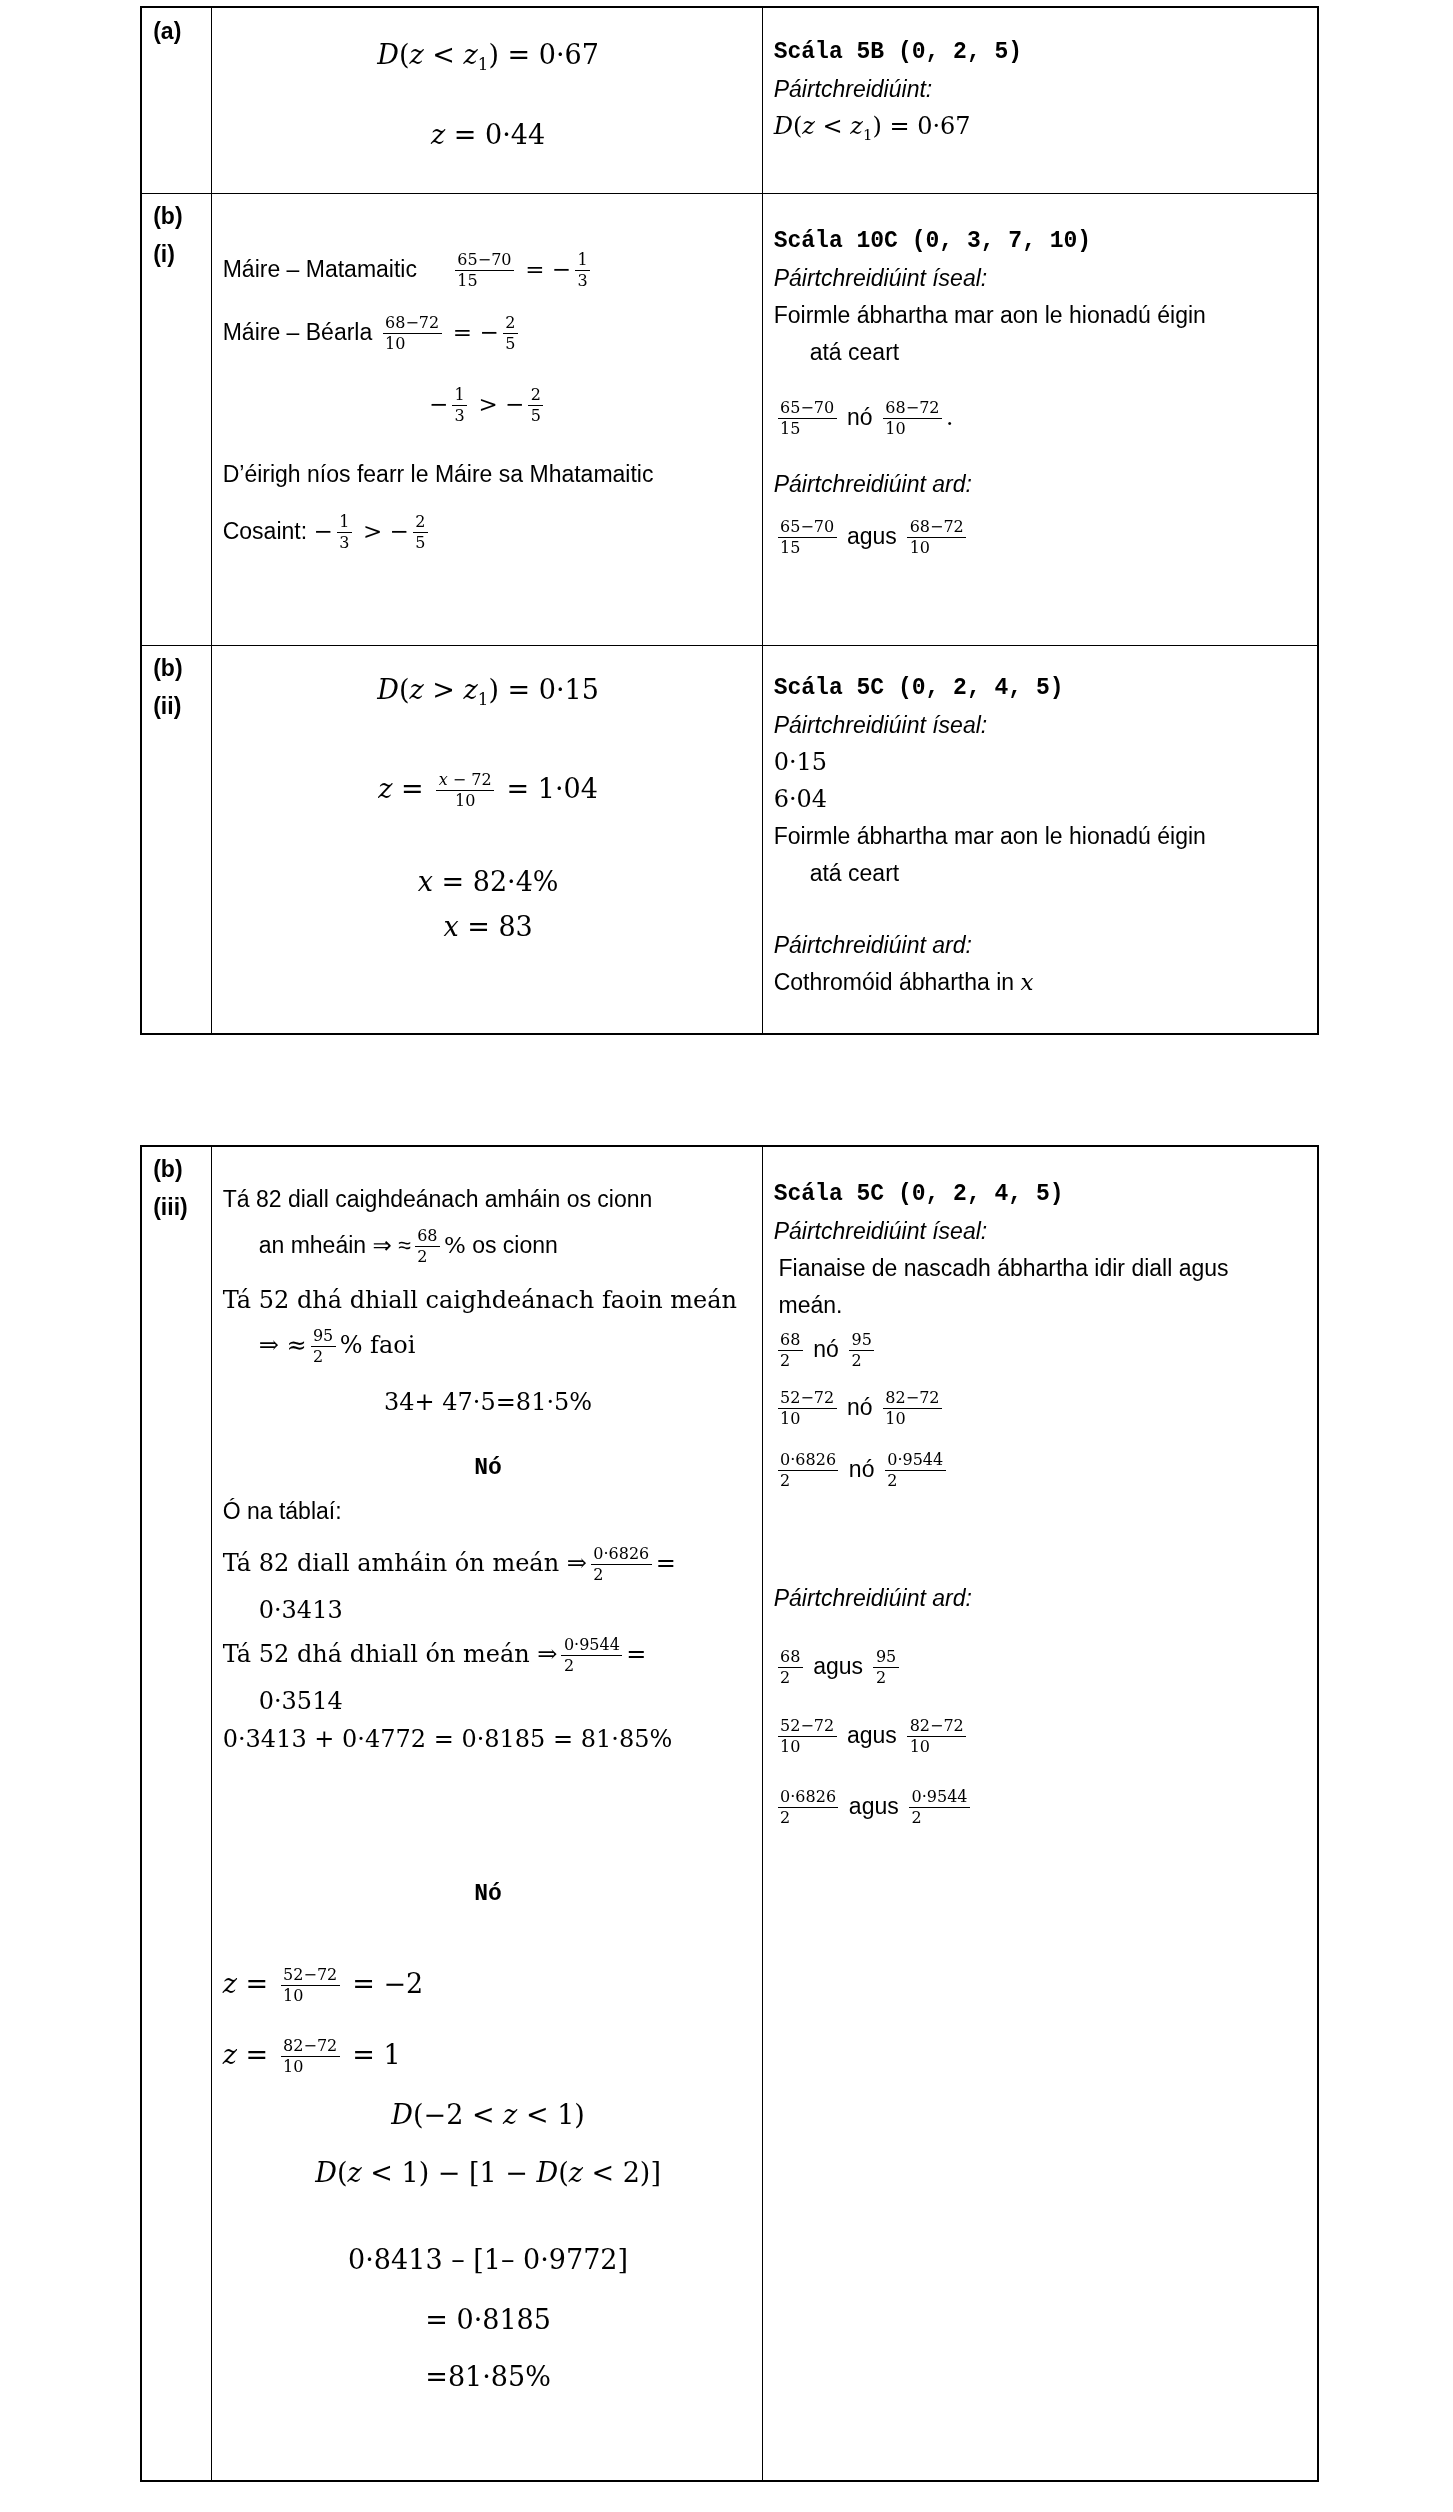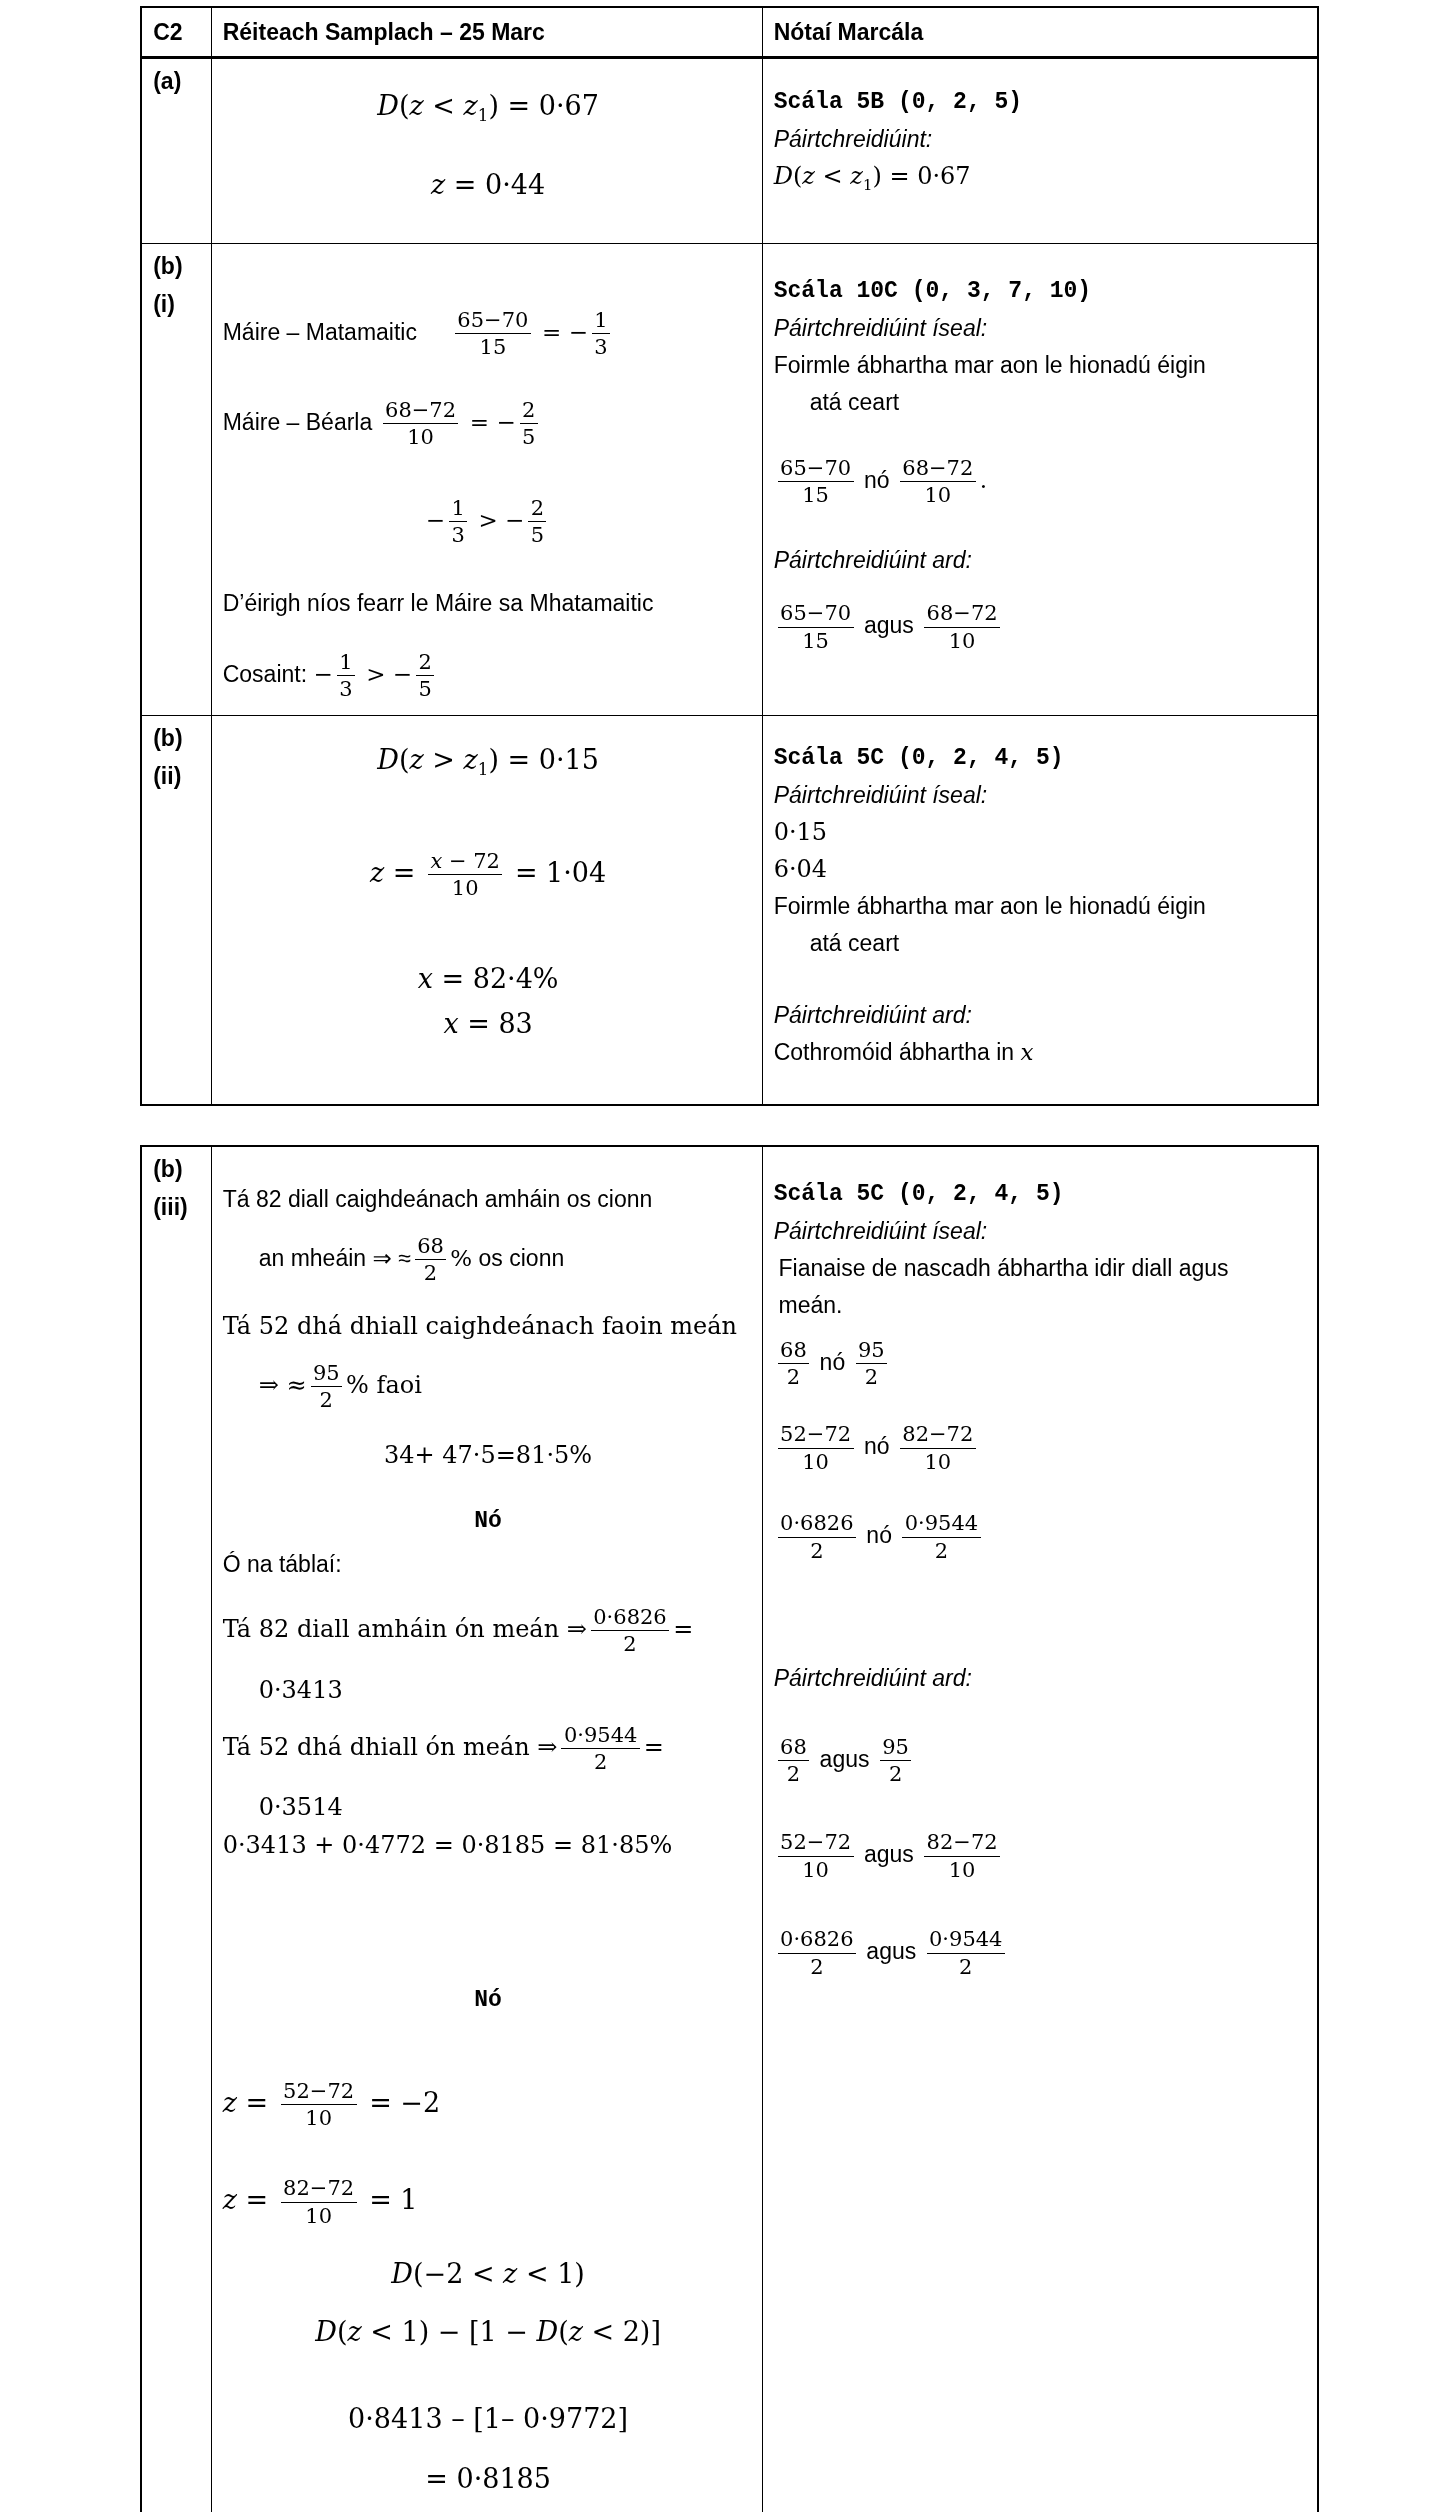--- a/index.html
+++ b/index.html
@@ -11,46 +11,41 @@
   td{border:1.6px solid #000;vertical-align:top;padding:0 8px 0 11.2px;box-sizing:border-box;}
   tr.head td{border-bottom:3.2px solid #000;font-weight:700;padding-top:10.4px;height:50px;}
   .lbl{font-weight:700;padding-top:3.2px;line-height:38px;}
   .line{line-height:37px;}
   .sline{line-height:38px;}
   .m{font-family:"DejaVu Serif",serif;}
   .serif{font-family:"DejaVu Serif",serif;font-size:24px;}
   .eqbig{font-family:"DejaVu Serif",serif;font-size:27px;line-height:45px;}
   .mi{font-family:"DejaVu Serif",serif;font-style:italic;}
   sub.msub{font-family:"DejaVu Serif",serif;font-style:normal;font-size:0.62em;}
-  .frac{display:inline-block;vertical-align:middle;text-align:center;font-family:"DejaVu Serif",serif;font-size:21px;line-height:1.25;margin:13px 4px;}
+  .frac{display:inline-block;vertical-align:middle;font-family:"DejaVu Serif",serif;font-size:16px;line-height:1.25;margin:6px 4px;}
   .frac .num{display:block;border-bottom:1.6px solid #000;padding:0 2.4px;}
   .frac .den{display:block;padding:0 2.4px;}
   .center{text-align:center;}
   .bold{font-weight:700;font-family:Liberation Mono, monospace;}
   .ital{font-style:italic;}
   .indent{padding-left:36px;}
   .sp{display:inline-block;}
 </style>
 </head>
 <body>
 
 <div class="page">
 
   <table class="mtab" id="table1">
     <colgroup>
         <col style="width:70px">
         <col style="width:551px">
         <col style="width:556px">
       </colgroup>
     <tbody>
-        <tr class="head">
-      <td><span>C2</span></td>
-      <td><span>Réiteach Samplach – 25 Marc</span></td>
-      <td><span>Nótaí Marcála</span></td>
-    </tr>
 
     <tr>
       <td style="height:186px">
         <div class="lbl">(a)</div>
       </td>
       <td>
         <div class="line eqbig center" style="margin-top:24px"><span class="mi">D</span><span class="m">(</span><span class="mi">z</span><span class="m"> &lt; </span><span class="mi">z</span><sub class="msub">1</sub><span class="m">) = 0·67</span></div>
         <div class="line eqbig center" style="margin-top:24px"><span class="mi">z</span><span class="m"> = 0·44</span></div>
       </td>
       <td>

